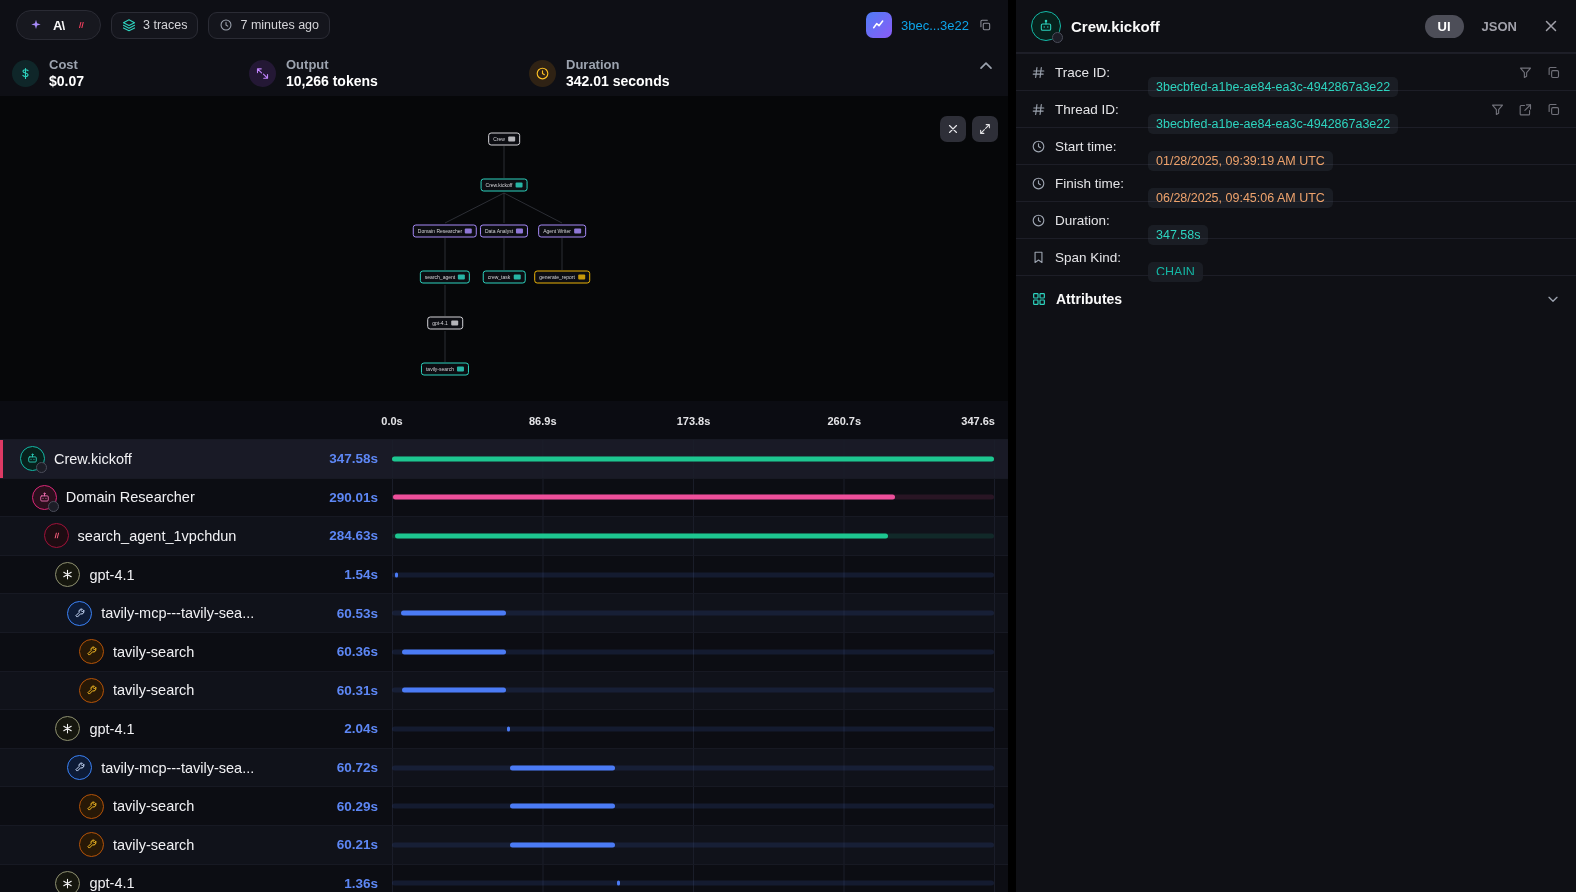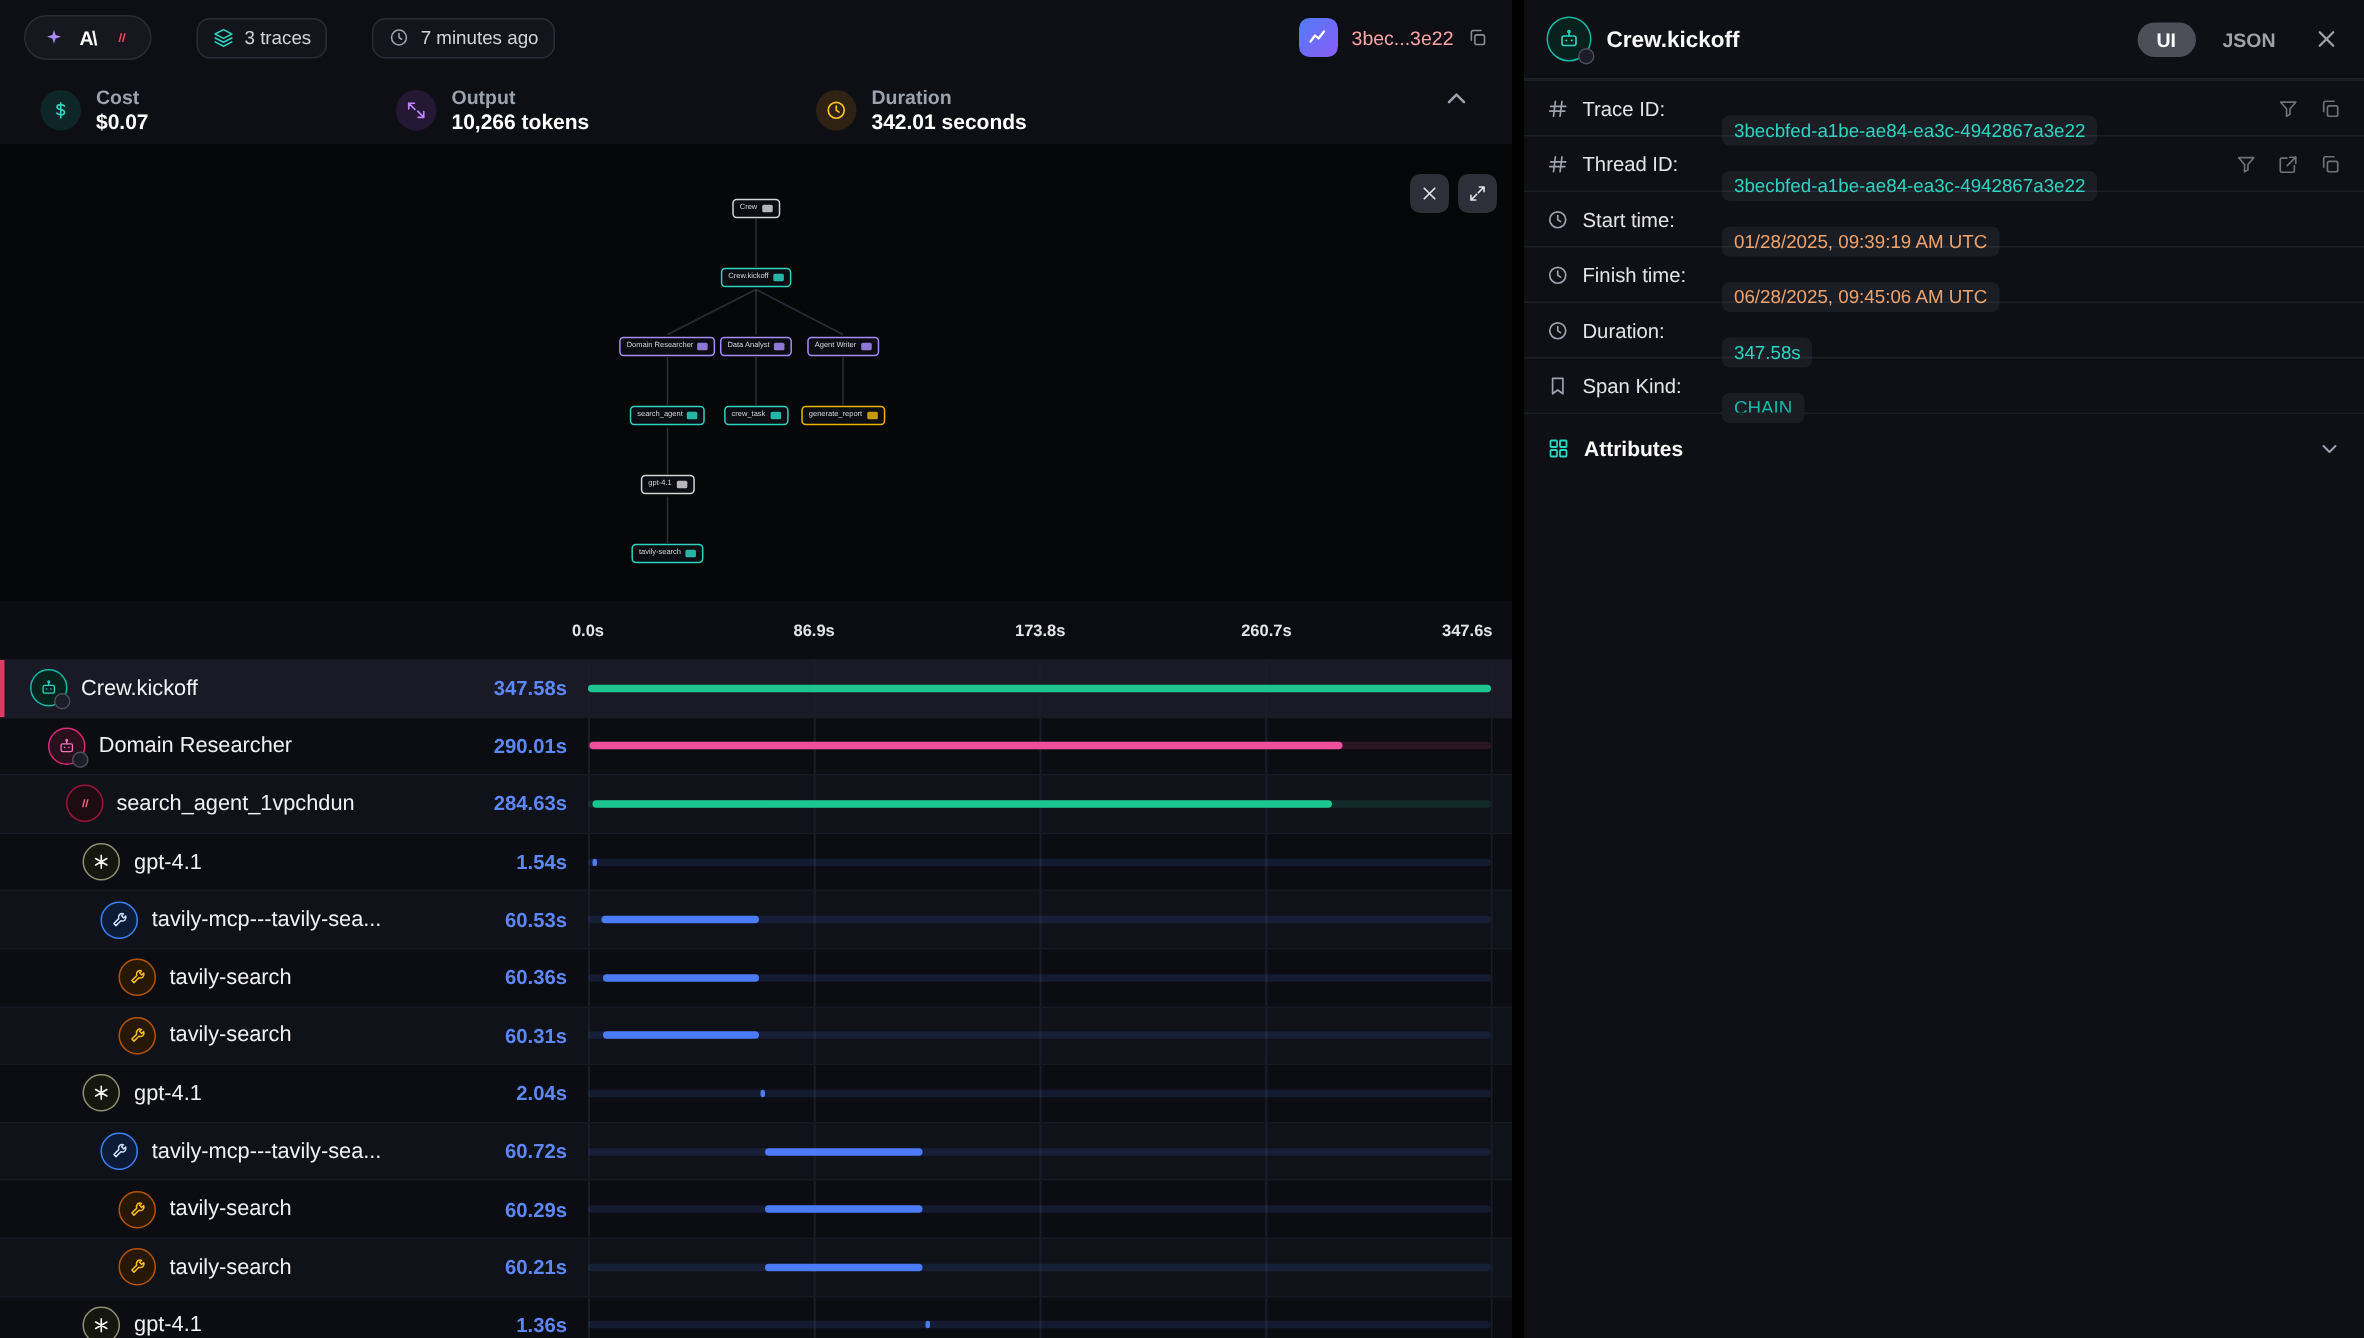--- a/index.html
+++ b/index.html
@@ -6,28 +6,28 @@
   html,body{margin:0;padding:0;background:#000;}
   body{font-family:"Liberation Sans",sans-serif;-webkit-font-smoothing:antialiased;}
   button{font-family:inherit;background:none;border:none;padding:0;cursor:pointer;color:inherit;}
   .app{width:1576px;height:892px;display:flex;overflow:hidden;background:#000;color:#e4e4e7;}
 
   
   .left{width:1008px;flex:none;display:flex;flex-direction:column;background:#0e0f15;}
   .topbar{height:50px;flex:none;display:flex;align-items:center;gap:10px;padding:0 16px;}
   .logo-pill{display:flex;align-items:center;gap:10px;background:#17181f;border:1px solid #2a2b34;border-radius:999px;padding:0 12px;height:30px;}
   .a-logo{font-weight:700;font-size:13px;color:#fafafa;letter-spacing:-1px;}
-  .badge{display:flex;align-items:center;gap:7px;background:#14151c;border:1px solid #2b2c35;border-radius:9px;padding:0 10px;height:27px;font-size:12.5px;color:#d4d4d8;margin-left:20px;}
+  .badge{display:flex;align-items:center;gap:7px;background:#14151c;border:1px solid #2b2c35;border-radius:9px;padding:0 10px;height:27px;font-size:12.5px;color:#d4d4d8;}
   .topbar-right{margin-left:auto;display:flex;align-items:center;gap:9px;}
   .grad-icon{width:26px;height:26px;border-radius:7px;background:linear-gradient(135deg,#4f7cf6,#8b5cf6);color:#fff;display:flex;align-items:center;justify-content:center;padding:5px;flex:none;}
-  .short-id{font-size:13px;color:#fca5a5;}
+  .short-id{font-size:13px;color:#0ea5e9;}
   .i14{width:14px;height:14px;display:block;flex:none;}
   .purple{color:#a78bfa}.crimson{color:#f43f5e}.tealc{color:#2dd4bf}.grayc{color:#9ca3af}.dimc{color:#8b8d98}
 
-  .stats{height:46px;flex:none;display:flex;align-items:center;padding:0 27px;}
+  .stats{height:46px;flex:none;display:flex;align-items:center;padding:0 12px;}
   .stat{display:flex;align-items:center;gap:10px;}
   .stat:nth-child(1){width:237px}.stat:nth-child(2){width:280px}.stat:nth-child(3){width:288px}
   .stat-icon{width:27px;height:27px;border-radius:50%;flex:none;display:flex;align-items:center;justify-content:center;padding:6px;}
   .stat-text{display:flex;flex-direction:column;gap:1px;}
   .stat-label{font-size:13px;font-weight:700;color:#9ca3af;}
   .stat-value{font-size:14px;font-weight:700;color:#fff;}
   .chev-btn{margin-left:auto;width:20px;height:20px;color:#9ca3af;align-self:flex-start;margin-top:6px;}
 
   .graph{height:305px;flex:none;position:relative;background:#060709;}
   .graph svg.edges{position:absolute;inset:0;width:100%;height:100%;}

